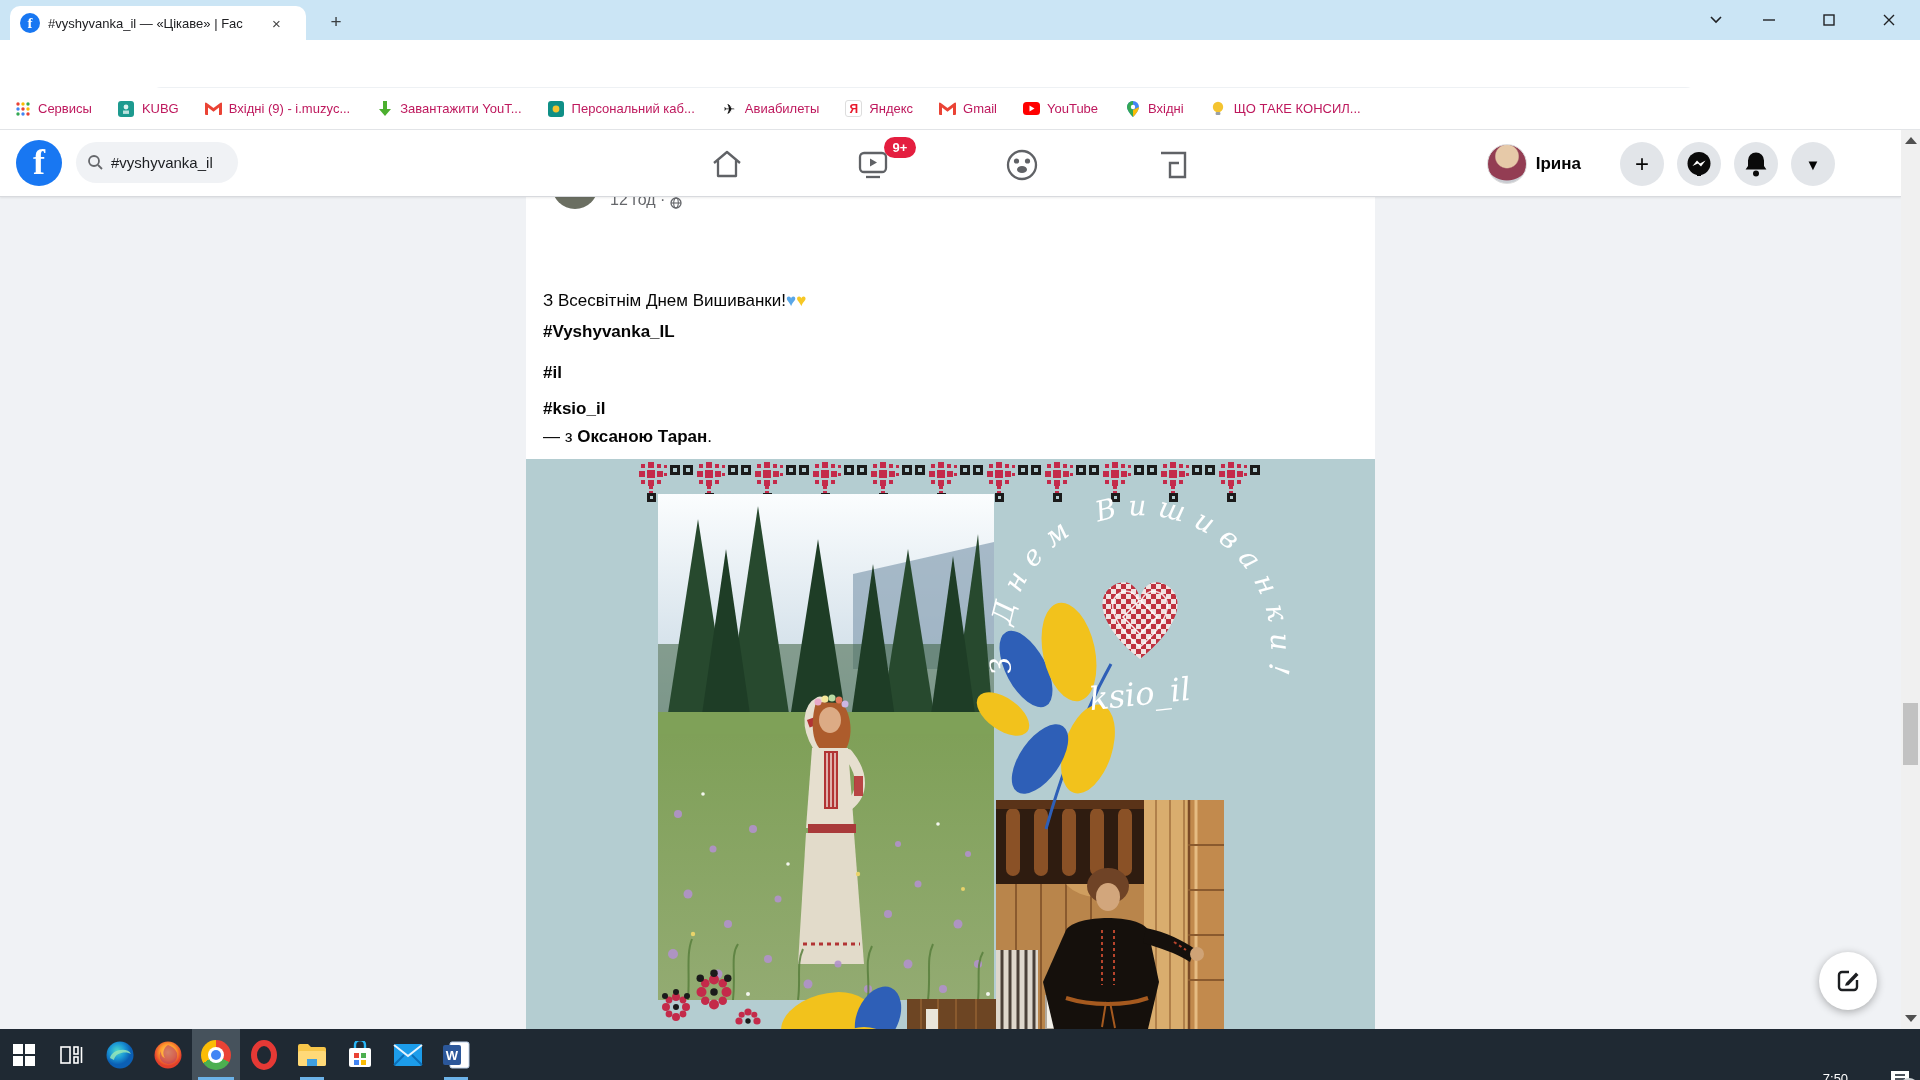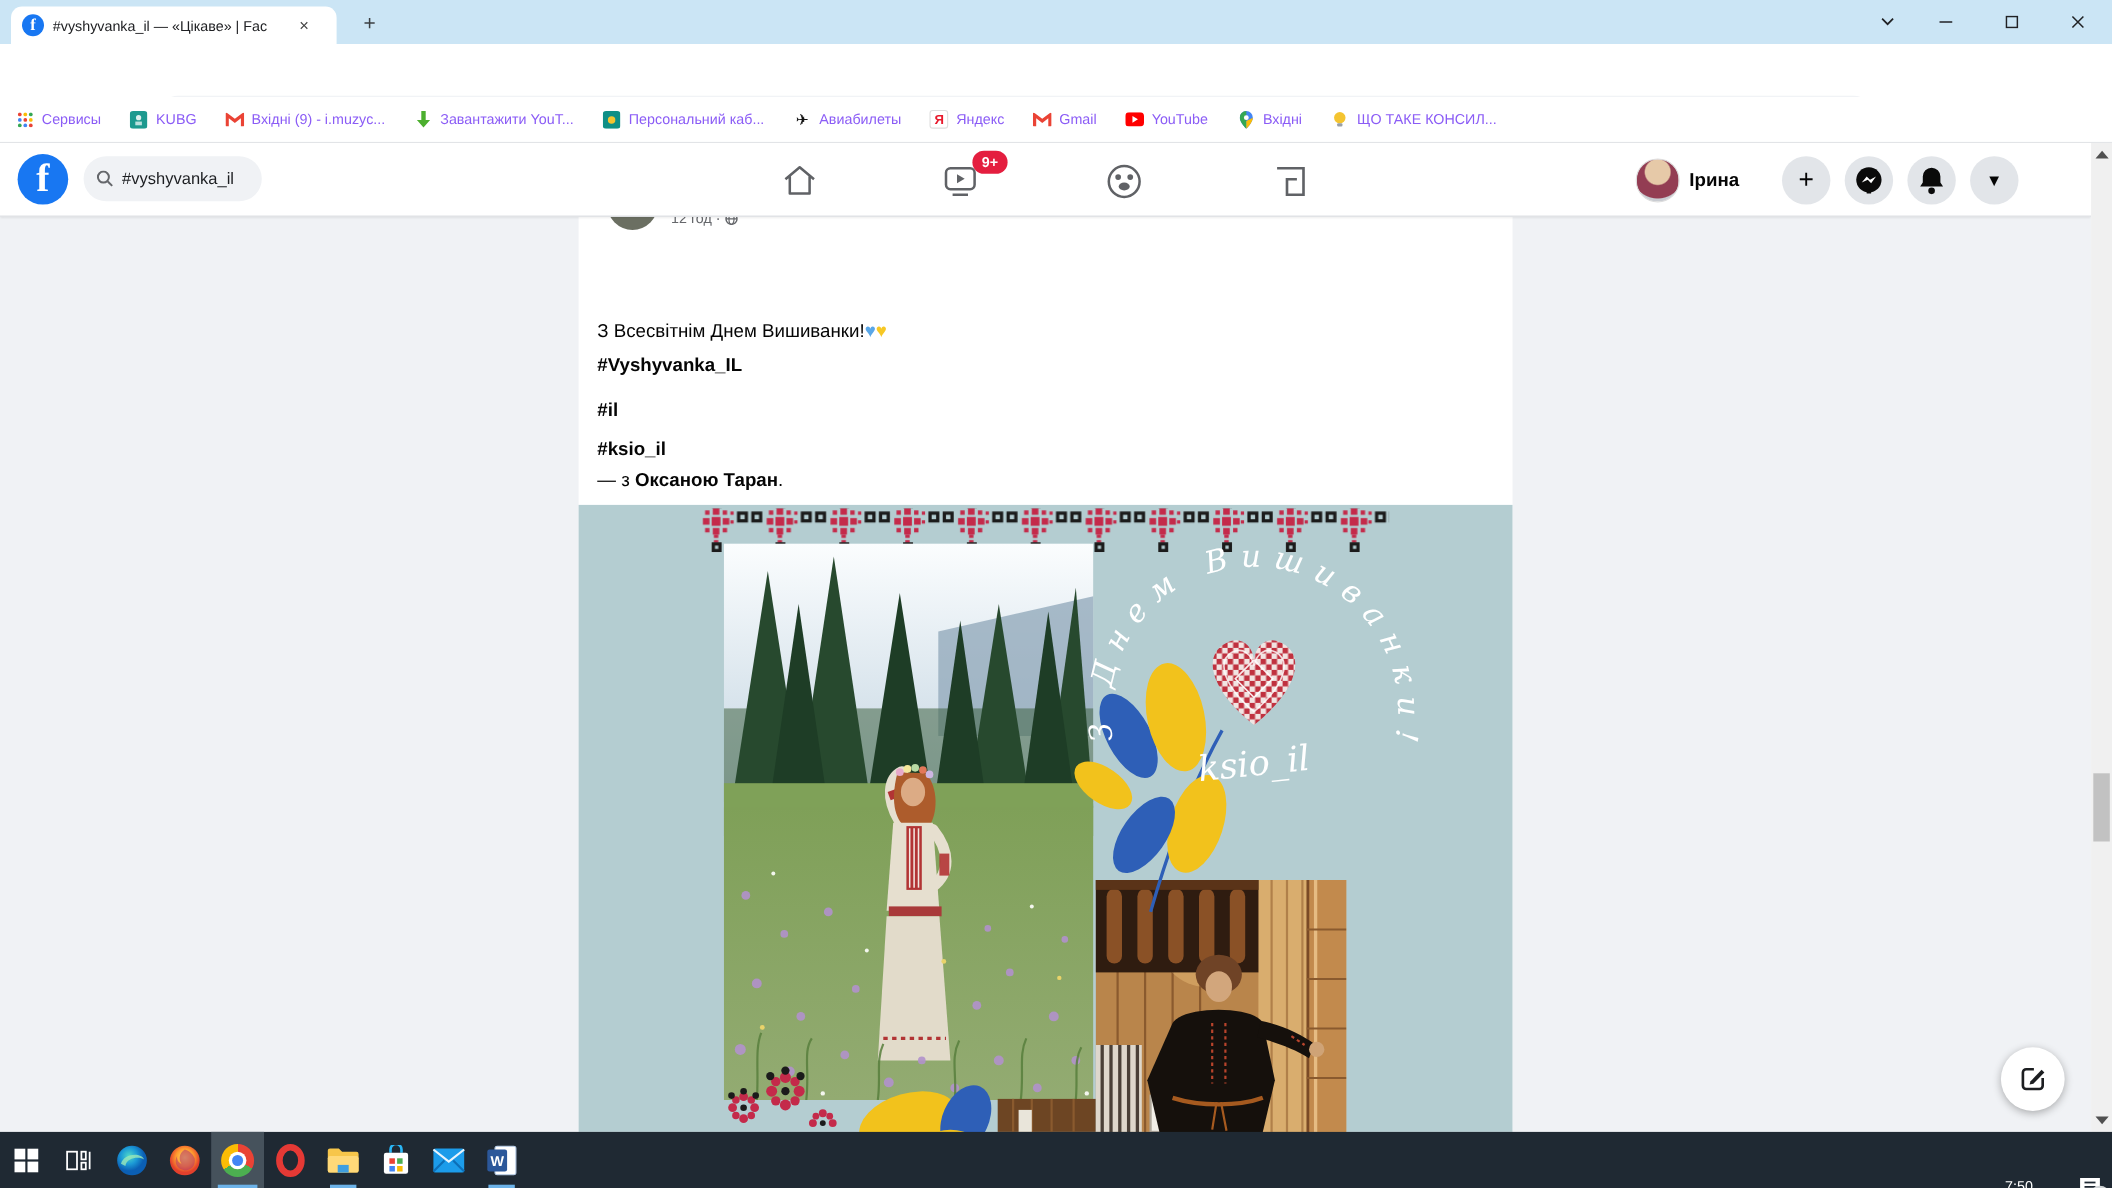--- a/index.html
+++ b/index.html
@@ -20,41 +20,41 @@
   .toolbar { position:absolute; left:0; top:40px; width:1920px; height:48px; background:#fff; }
   .navbtn { position:absolute; top:52px; width:26px; height:26px; font-size:20px; color:#5f6368; text-align:center; line-height:26px; }
   .omnibox { position:absolute; left:145px; top:47px; width:1557px; height:34px; background:#eef1f4; border-radius:17px; display:flex; align-items:center; padding:0 14px; }
   .url { font-size:14px; color:#202124; margin-left:10px; }
   .tool-ic { position:absolute; top:51px; color:#5f6368; font-size:18px; }
   .avatar-sm { width:30px; height:30px; border-radius:50%; background:radial-gradient(circle at 50% 32%, #e6c9a8 0 36%, #8d4a57 40% 75%, #cfd4da 78%); border:1px solid #d0d3d8; }
 
   
   .bmbar { position:absolute; left:0; top:88px; width:1920px; height:42px; background:#fff; border-bottom:1px solid #e3e5e8; display:flex; align-items:center; padding-left:14px; }
   .bm { display:flex; align-items:center; margin-right:26px; cursor:pointer; }
-  .bm .lbl { font-size:13px; color:#8b5cf6; margin-left:7px; white-space:nowrap; }
+  .bm .lbl { font-size:13px; color:#be185d; margin-left:7px; white-space:nowrap; }
   .bmic { width:17px; height:17px; display:inline-flex; align-items:center; justify-content:center; font-size:14px; }
 
   
   .fbhead { position:absolute; left:0; top:130px; width:1901px; height:67px; background:#fff; border-bottom:1px solid #d8dade; box-shadow:0 1px 2px rgba(0,0,0,.08); z-index:5; }
   .fblogo { position:absolute; left:16px; top:10px; width:46px; height:46px; border-radius:50%; background:#1877f2; color:#fff; font-family:"Liberation Serif",serif; font-weight:bold; font-size:36px; text-align:center; line-height:44px; }
   .fbsearch { position:absolute; left:76px; top:12px; width:162px; height:41px; border-radius:21px; background:#f0f2f5; display:flex; align-items:center; padding:0 12px; }
   .fbsearch span.q { font-size:15px; color:#1c1e21; margin-left:8px; }
   .navic { position:absolute; top:18px; width:34px; height:32px; }
   .badge { position:absolute; left:884px; top:7px; min-width:32px; height:21px; background:#e41e3f; border-radius:11px; color:#fff; font-size:13px; font-weight:bold; text-align:center; line-height:21px; padding:0 5px; }
   .fbright { position:absolute; right:66px; top:12px; height:44px; display:flex; align-items:center; }
   .profchip { display:flex; align-items:center; margin-right:26px; }
   .avatar-fb { width:40px; height:40px; border-radius:50%; background:radial-gradient(circle at 50% 30%, #e6c9a8 0 34%, #933d53 38% 72%, #c9ccd2 75%); border:1px solid #ddd; }
   .profname { font-size:17px; font-weight:bold; color:#050505; margin-left:9px; }
   .circbtn { width:44px; height:44px; border-radius:50%; background:#e2e5e9; margin-left:13px; display:flex; align-items:center; justify-content:center; font-size:24px; color:#050505; }
 
   
   .page { position:absolute; left:0; top:197px; width:1901px; height:832px; background:#f0f2f5; overflow:hidden; }
   .card { position:absolute; left:526px; top:0; width:849px; height:832px; background:#fff; }
   .post-ava { position:absolute; left:26px; top:-34px; width:46px; height:46px; border-radius:50%; background:radial-gradient(circle at 50% 35%, #d8cfc4 0 40%, #6b6f62 44% 80%); }
-  .post-time { position:absolute; left:84px; top:-6px; font-size:13px; color:#65676b; display:flex; align-items:center; }
+  .post-time { position:absolute; left:84px; top:-6px; font-size:16px; color:#65676b; display:flex; align-items:flex-end; }
   .ptext { position:absolute; left:17px; font-size:17px; color:#050505; line-height:24px; }
   .b { font-weight:bold; }
   .heart { font-size:17px; }
   .heart.blue { color:#5aa7e8; }
   .heart.yellow { color:#f7c825; }
 
   
   .graphic { position:absolute; left:0; top:262px; width:849px; height:570px; background:#b4cdd1; overflow:hidden; }
   .gsvg { position:absolute; left:0; top:0; }
 

